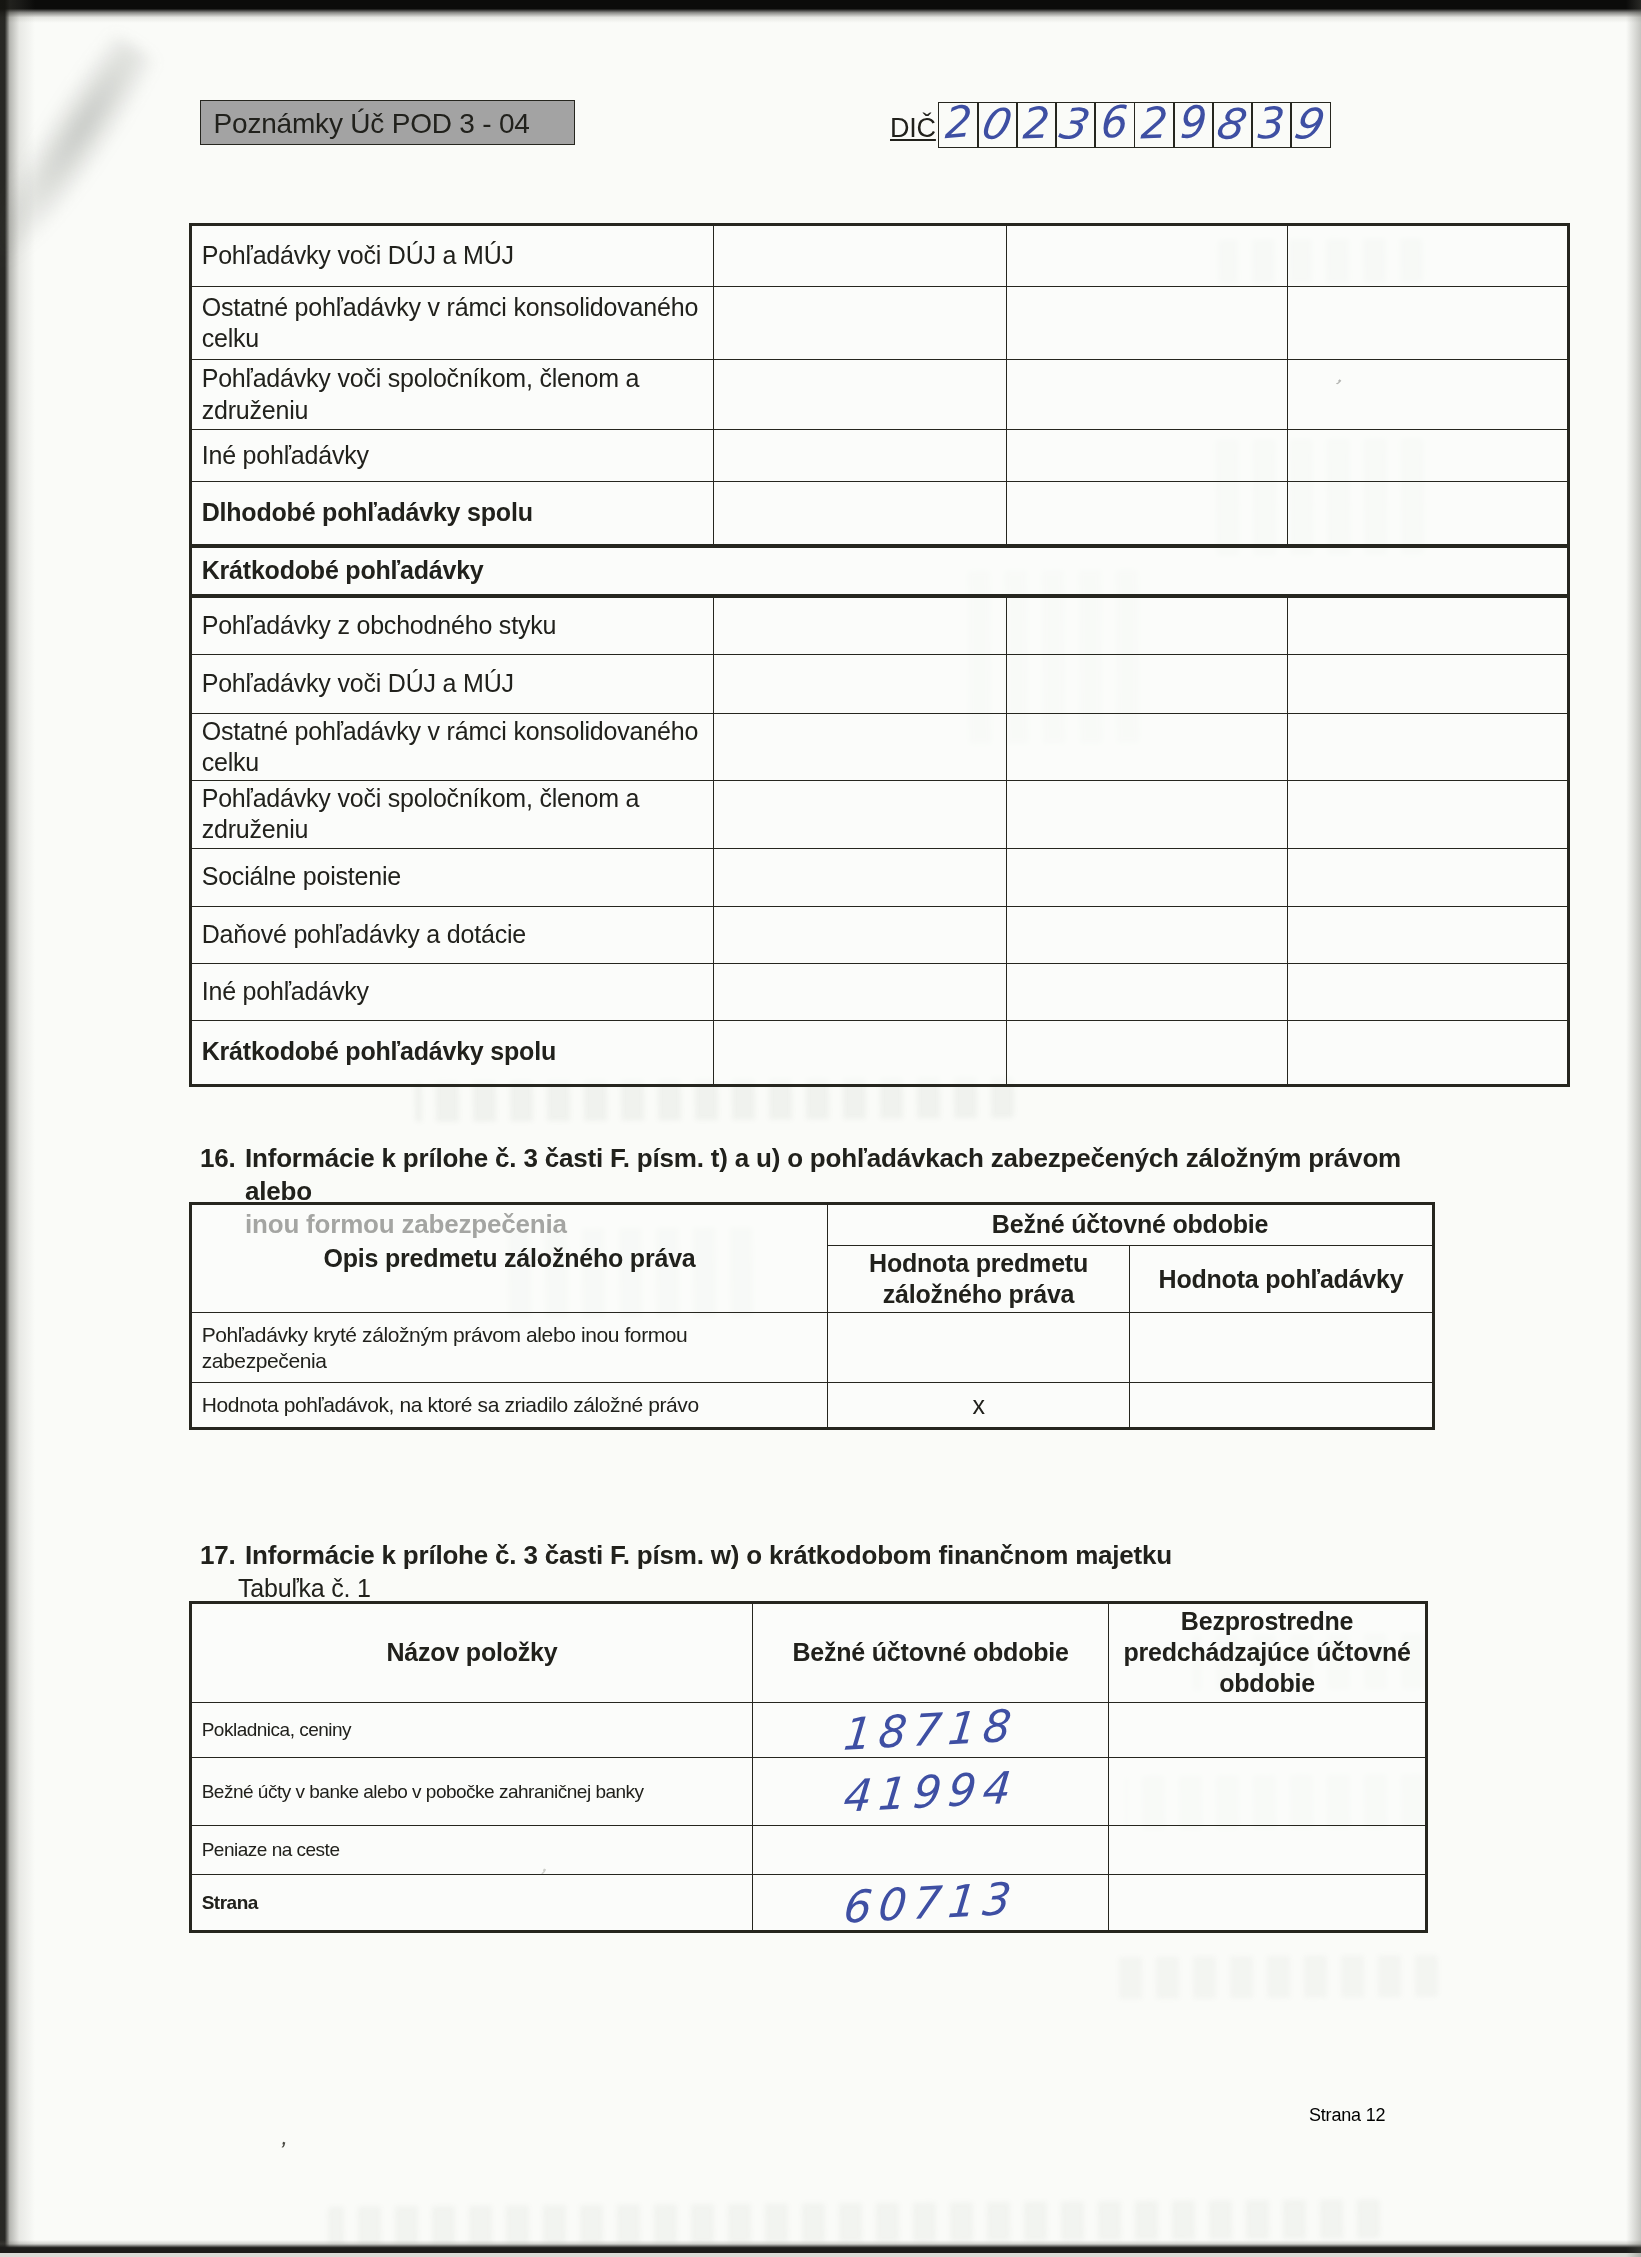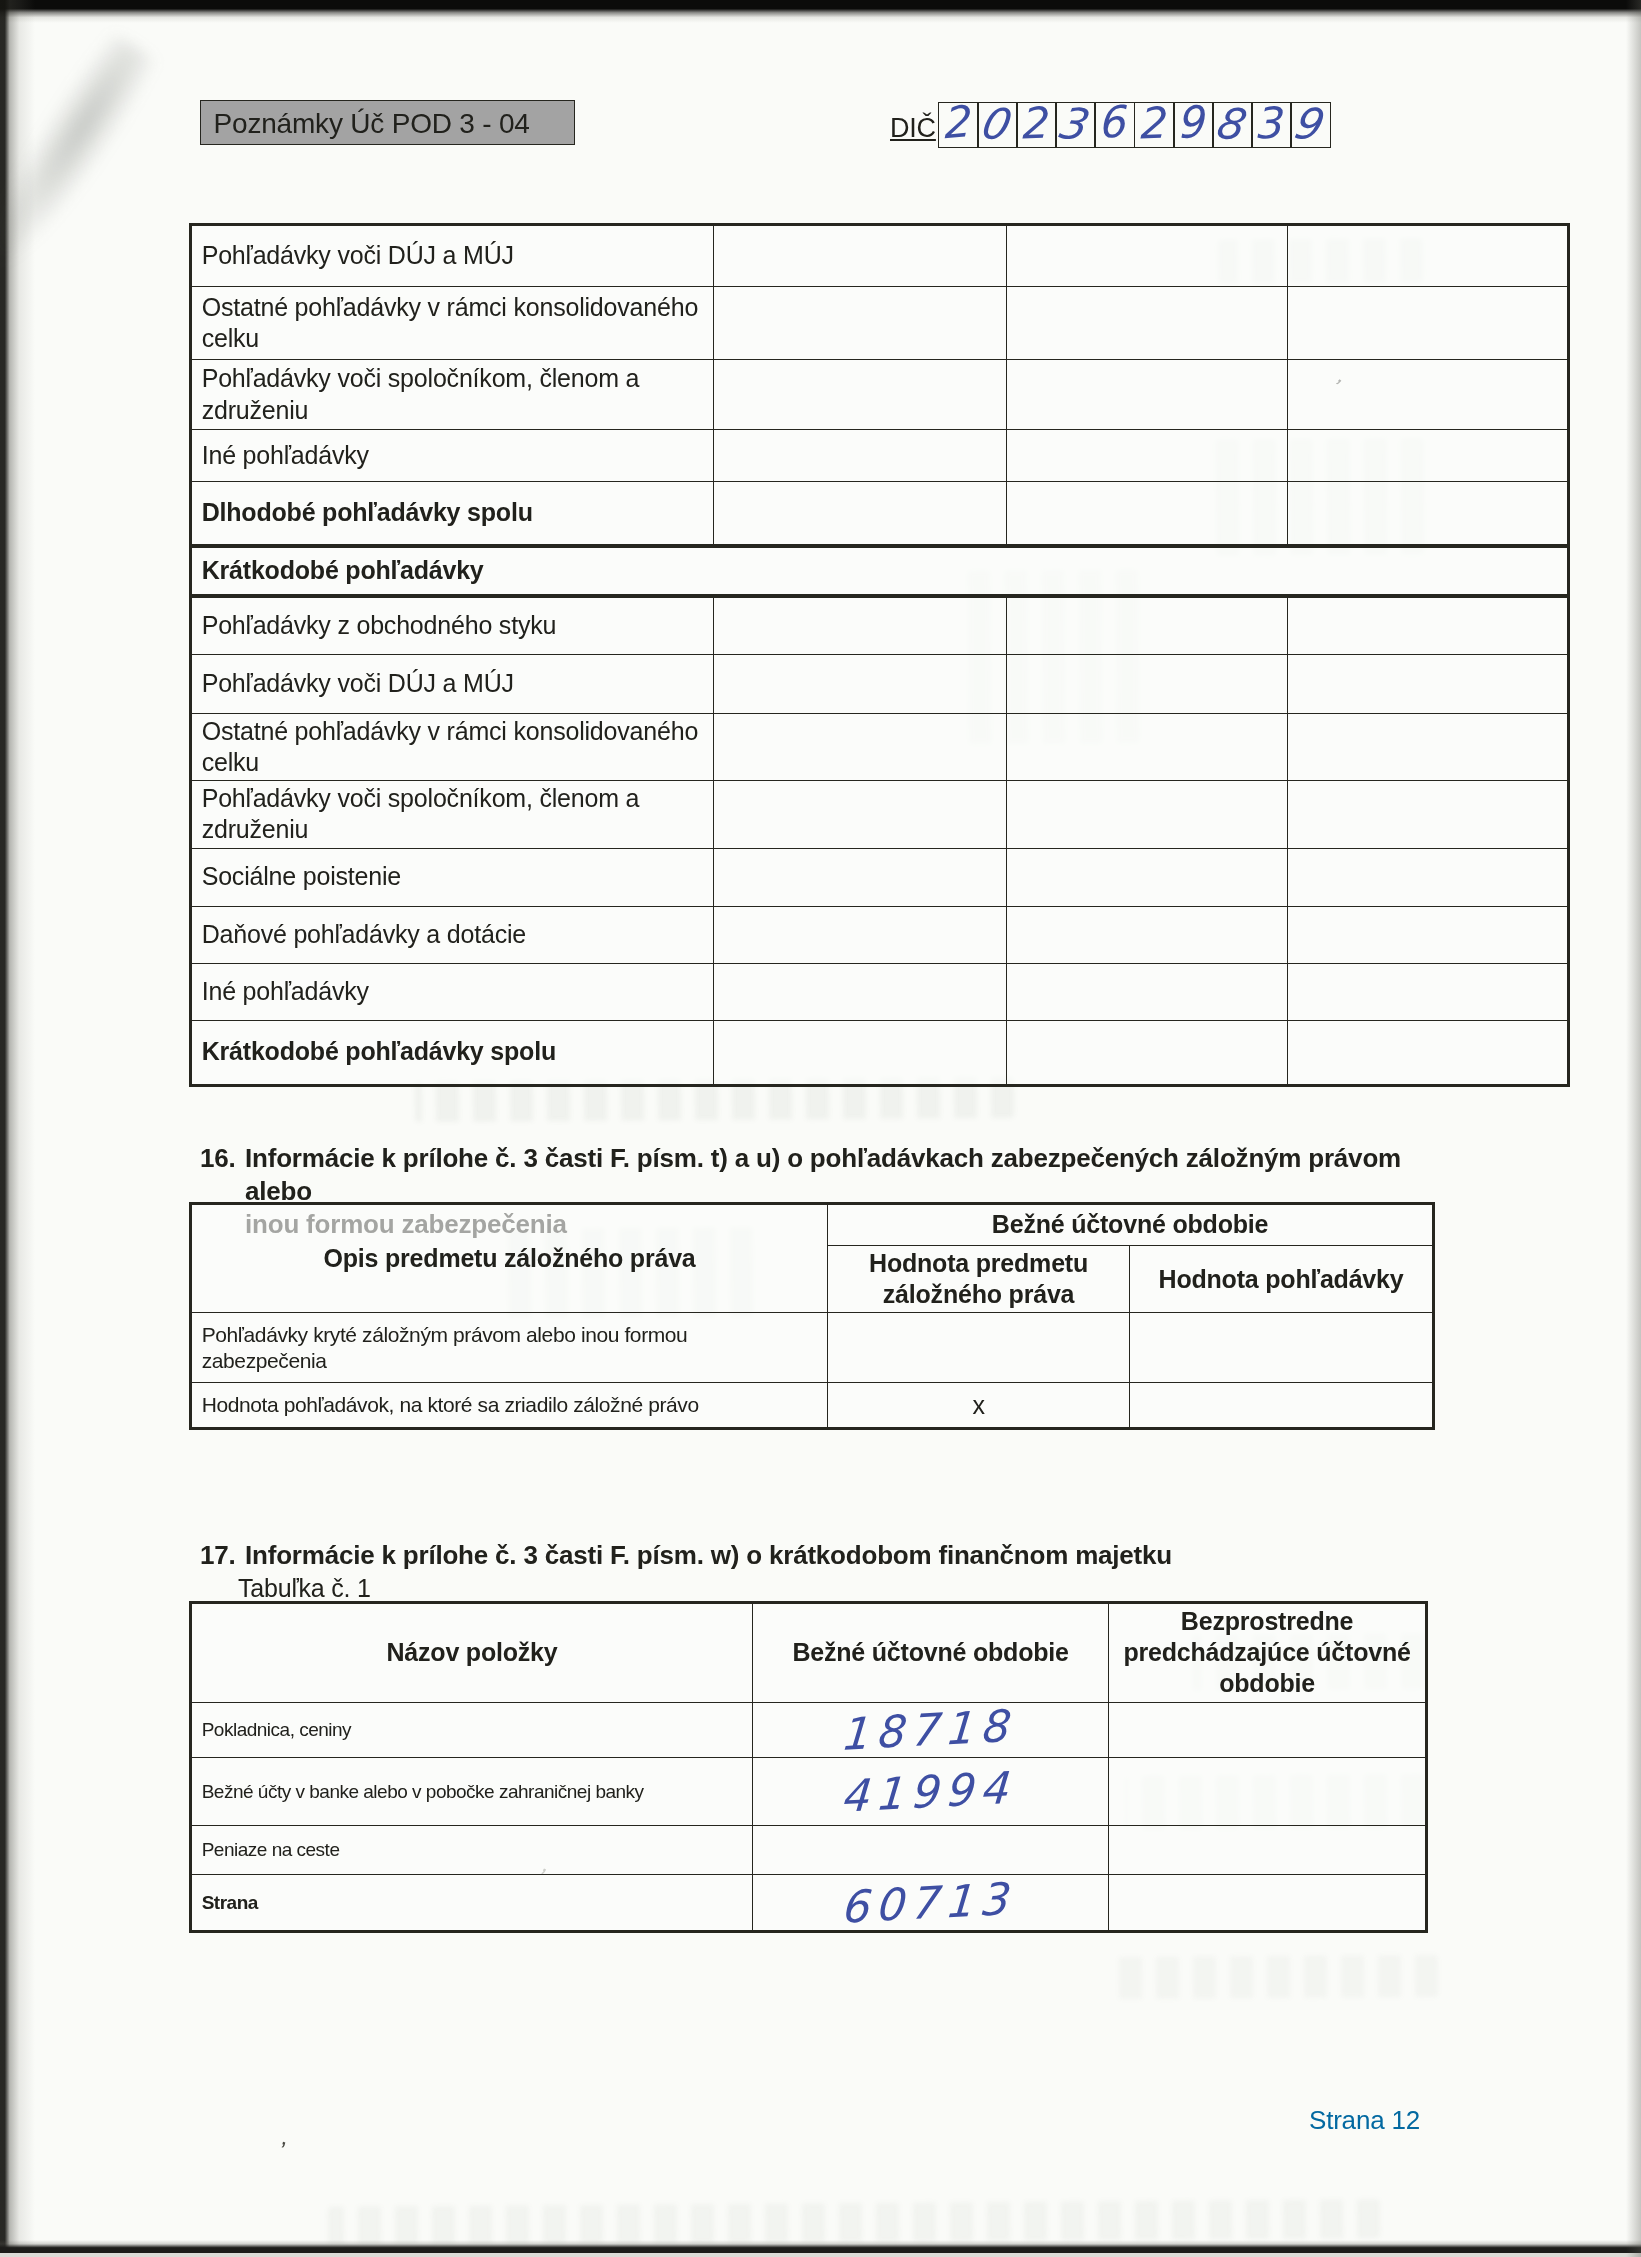--- a/index.html
+++ b/index.html
@@ -59,21 +59,21 @@
   .t17{left:189px;top:1601px;width:1239px;}
   .t17 td.lbl{font-size:19px;letter-spacing:-0.5px;}
 
   
   .heading{position:absolute;display:flex;font-weight:bold;font-size:26px;line-height:33px;}
   .heading .num{width:45px;flex:0 0 45px;}
   .sub-label{position:absolute;font-size:25px;margin-left:40px;}
 
   .ink{display:inline-block;font-family:"DejaVu Sans",sans-serif;font-style:italic;
     color:#3e4fa3;font-size:44px;letter-spacing:6.8px;transform:rotate(-3deg) skewX(-9deg);}
-  .page-num{position:absolute;left:1309px;top:2105px;font-size:26px;color:#0369a1;}
+  .page-num{position:absolute;left:1309px;top:2105px;font-size:18px;color:#000000;}
 </style>
 </head>
 <body>
 
 <div id="scan">
 
   <div class="edge-top"></div>
   <div class="edge-left"></div>
   <div class="edge-bottom"></div>
   <div class="edge-right"></div>

